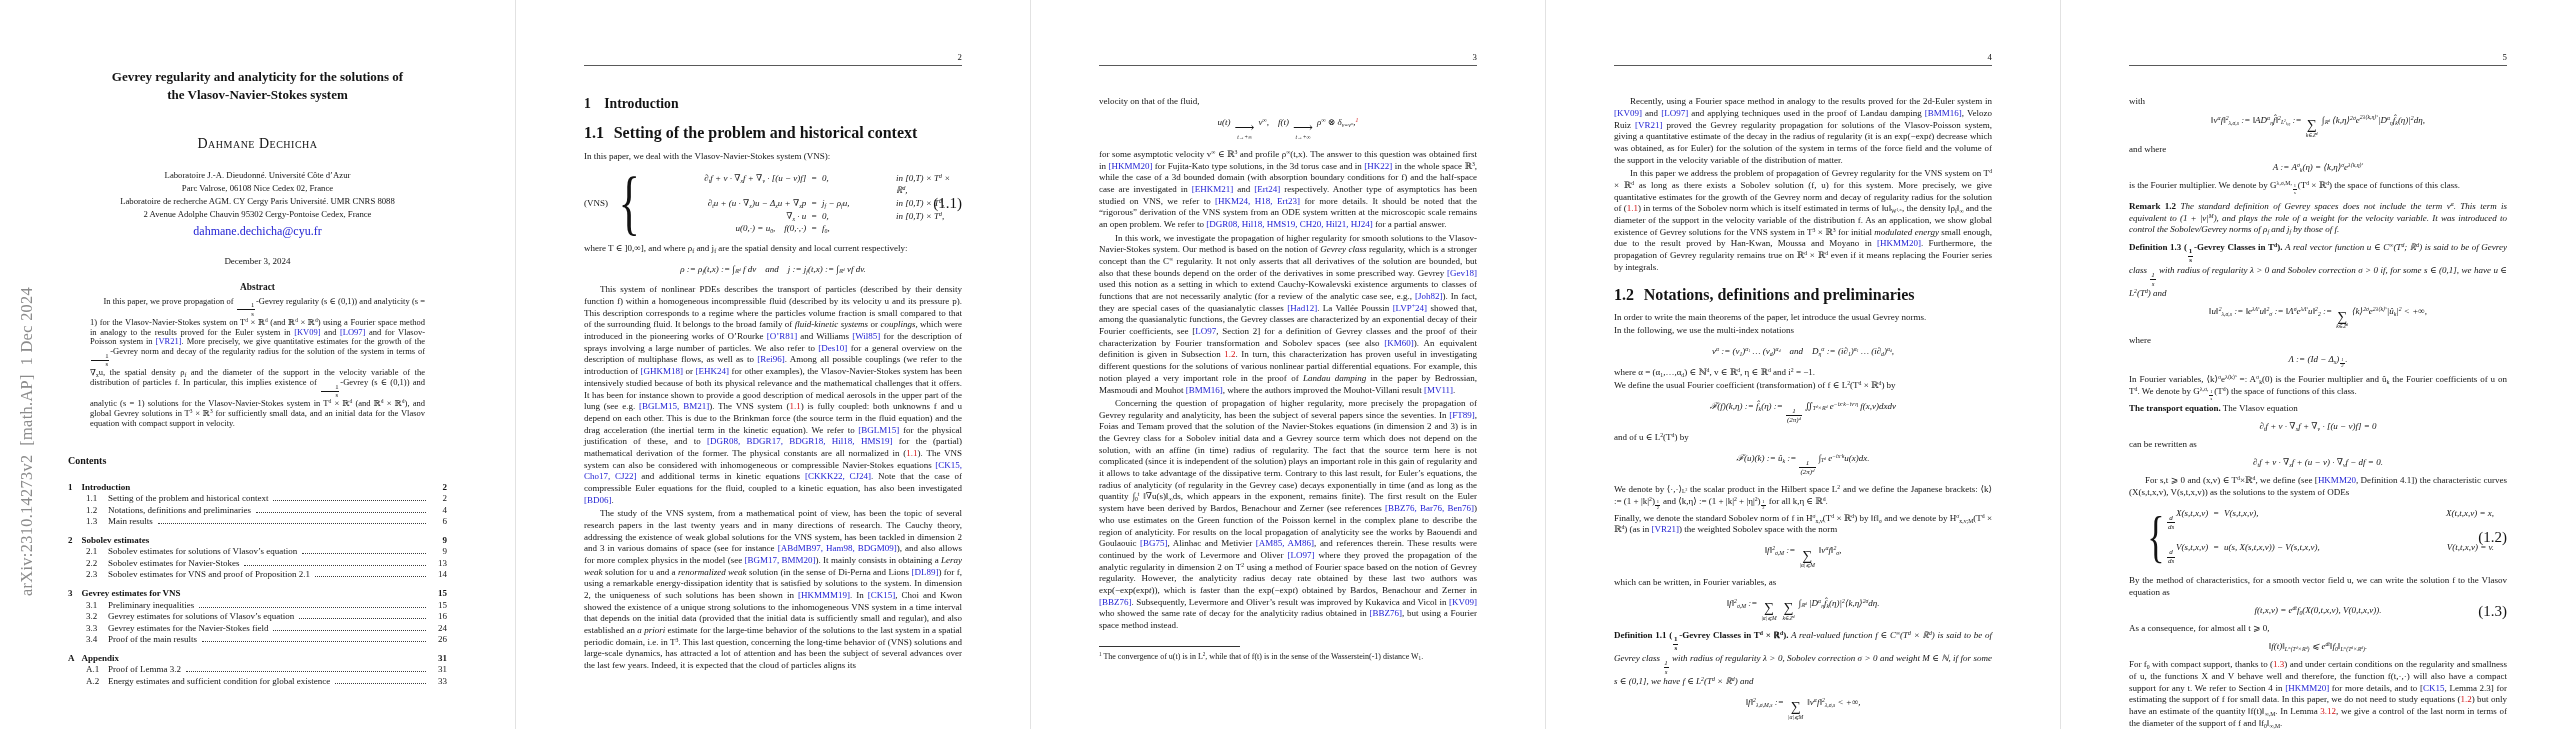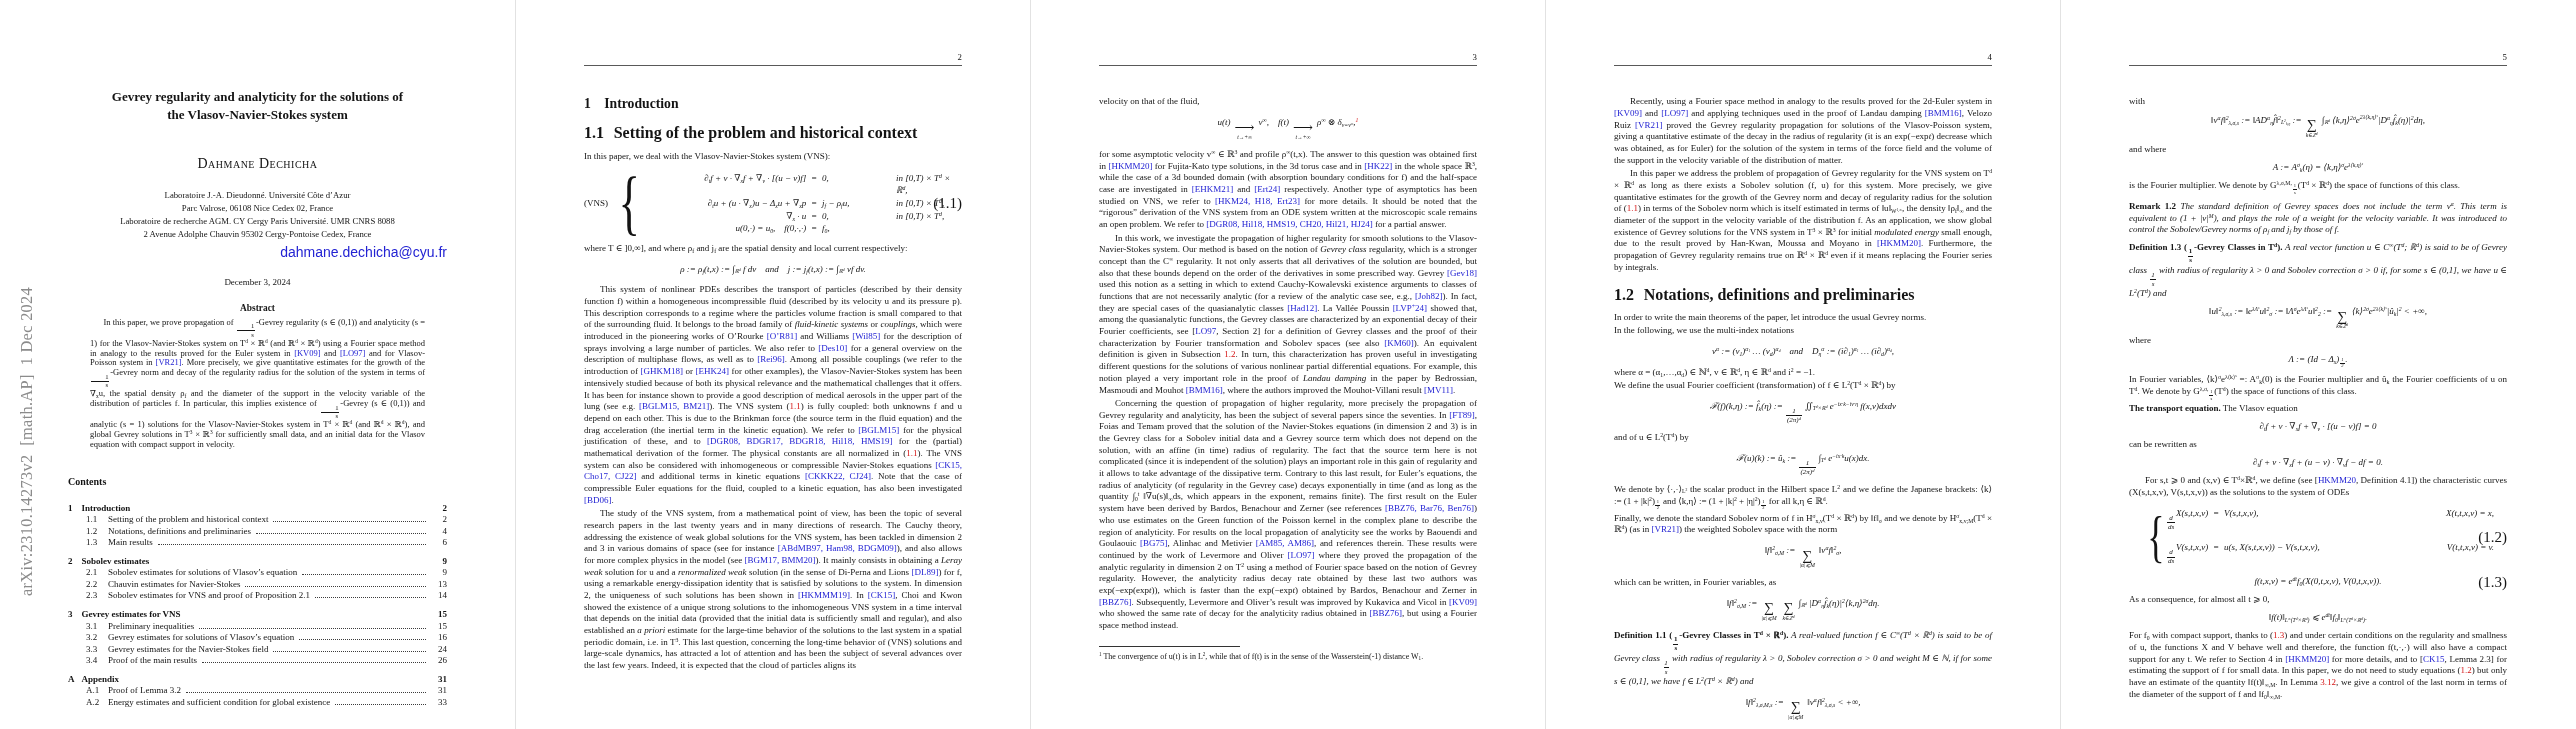--- a/index.html
+++ b/index.html
@@ -52,27 +52,27 @@
   .srow{display:grid;grid-template-columns:165px 11px 63px auto;column-gap:2.4px;align-items:baseline;}
   .sys-ode .srow{grid-template-columns:auto 11px auto 1fr;}
   .sa{text-align:right;}
   .sb{text-align:center;}
   .sc,.sd{text-align:left;}
   .sd{padding-left:8.5px;}
   .sys-ode .sd{text-align:right;}
   
   .pg1{padding-top:0;}
   .t1{font-size:13px;font-weight:bold;text-align:center;line-height:1.35;}
-  .t1.first{margin-top:88px;}
+  .t1.first{margin-top:68px;}
   .author{margin-top:33px;text-align:center;font-variant:small-caps;
           letter-spacing:0.5px;font-size:14px;}
   .affblock{margin-top:17px;}
   .aff{text-align:center;font-size:8.7px;line-height:1.5;}
-  .email{text-align:right;font-size:14px;margin-top:2.4px;color:#2323d3;
-         font-family:Liberation Sans, sans-serif;}
+  .email{text-align:center;font-size:12px;margin-top:2.4px;color:#2323d3;
+         font-family:Liberation Serif, serif;}
   .date{text-align:center;font-size:9px;margin-top:17px;}
   .absh{text-align:center;font-weight:bold;font-size:9.4px;margin-top:16px;}
   .abst{margin:4.9px 22px 0 22px;font-size:8.5px;line-height:1.16;text-align:justify;text-indent:13.4px;}
   .conth{font-size:10px;font-weight:bold;margin-top:25.5px;}
   .toc{margin-top:16px;font-size:9px;}
   .trow{display:flex;align-items:baseline;line-height:11.5px;}
   .trow.lv1{font-weight:bold;margin-top:7.3px;}
   .trow.lv2 .tnum{margin-left:18px;width:22px;}
   .trow.lv1 .tnum{width:13.4px;}
   .tnum{flex:none;}
@@ -155,21 +155,21 @@
           <span class="tpg">9</span>
         </div>
       <div class="trow lv2">
           <span class="tnum">2.1</span>
           <span class="ttl">Sobolev estimates for solutions of Vlasov’s equation</span>
           <span class="tlead"></span>
           <span class="tpg">9</span>
         </div>
       <div class="trow lv2">
           <span class="tnum">2.2</span>
-          <span class="ttl">Chauvin estimates for Navier-Stokes</span>
+          <span class="ttl">Sobolev estimates for Navier-Stokes</span>
           <span class="tlead"></span>
           <span class="tpg">13</span>
         </div>
       <div class="trow lv2">
           <span class="tnum">2.3</span>
           <span class="ttl">Sobolev estimates for VNS and proof of Proposition 2.1</span>
           <span class="tlead"></span>
           <span class="tpg">14</span>
         </div>
       <div class="trow lv1">
@@ -402,20 +402,21 @@
                 <span class="num">d</span>
                 <span class="den">ds</span>
               </span>V(s,t,x,v)</span>
             <span class="sb">=</span>
             <span class="sc">u(s, X(s,t,x,v)) − V(s,t,x,v),</span>
             <span class="sd">V(t,t,x,v) = v.</span>
           </div>
       </div>
       <span class="eqlbl">(1.2)</span>
     </div>
+    <p>By the method of characteristics, for a smooth vector field u, we can write the solution f to the Vlasov equation as</p>
     <div class="eq"><span>f(t,x,v) = e<sup>dt</sup>f<sub>0</sub>(X(0,t,x,v), V(0,t,x,v)).</span><span class="eqlbl">(1.3)</span></div>
     <p>As a consequence, for almost all t ⩾ 0,</p>
     <div class="eq">‖f(t)‖<sub>L<sup>∞</sup>(T<sup>d</sup>×ℝ<sup>d</sup>)</sub> ⩽ e<sup>dt</sup>‖f<sub>0</sub>‖<sub>L<sup>∞</sup>(T<sup>d</sup>×ℝ<sup>d</sup>)</sub>.</div>
     <p>For f<sub>0</sub> with compact support, thanks to (<span class="ref">1.3</span>) and under certain conditions on the regularity and smallness of u, the functions X and V behave well and therefore, the function f(t,·,·) will also have a compact support for any t. We refer to Section 4 in <span class="cite">[HKMM20]</span> for more details, and to [<span class="cite">CK15</span>, Lemma 2.3] for estimating the support of f for small data. In this paper, we do not need to study equations (<span class="ref">1.2</span>) but only have an estimate of the quantity ‖f(t)‖<sub>∞,M</sub>. In Lemma <span class="ref">3.12</span>, we give a control of the last norm in terms of the diameter of the support of f and ‖f<sub>0</sub>‖<sub>∞,M</sub>.</p>
   </div>
 
 </div>
 
 
 </body></html>

